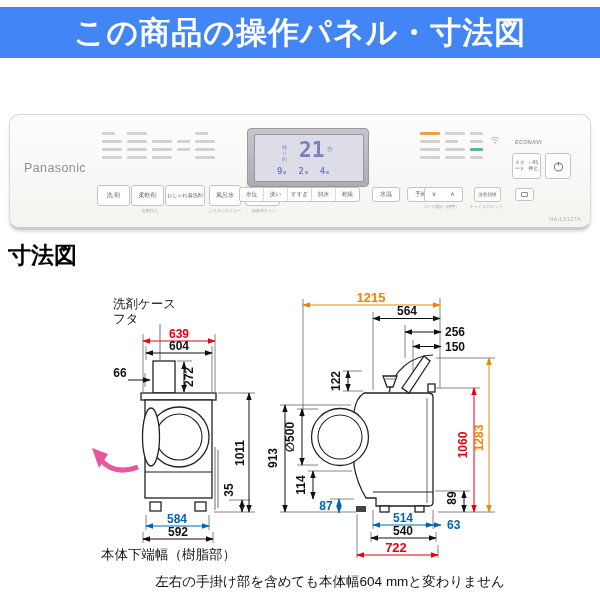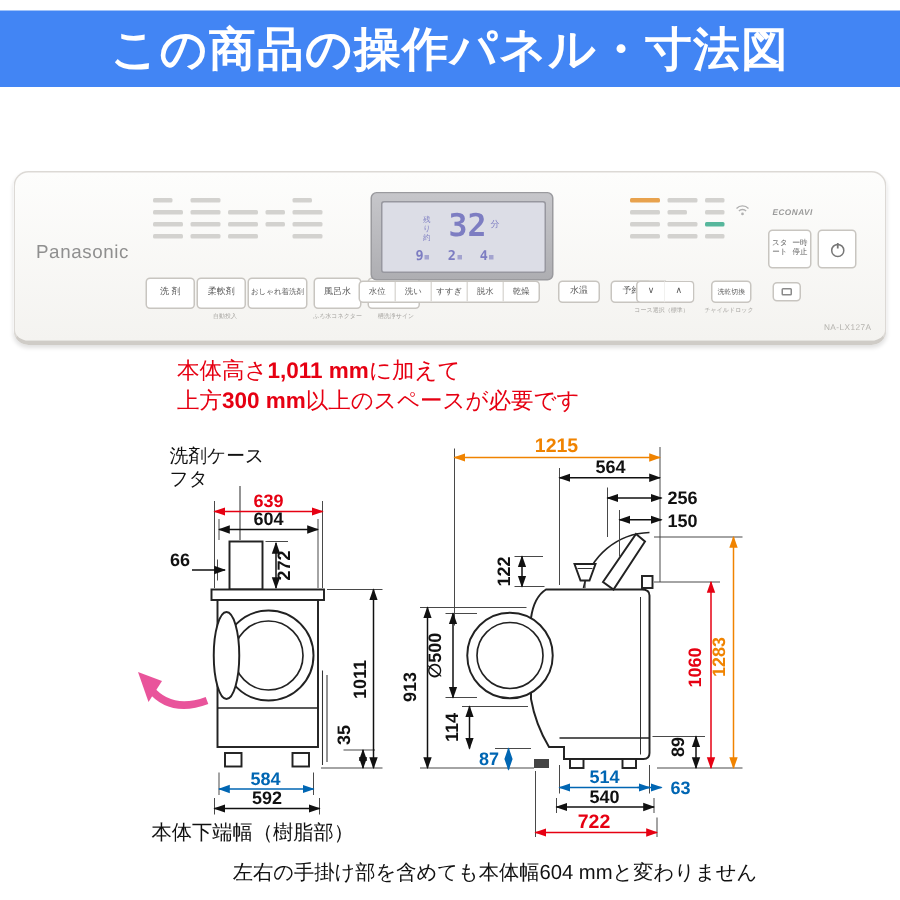--- a/index.html
+++ b/index.html
@@ -145,21 +145,21 @@
     <div class="pbtn b-oshare">おしゃれ着洗剤</div>
     <div class="pbtn b-furo">風呂水</div>
     <div class="pbtn b-oteire">お手入れ</div>
     <div class="cap cap-auto">自動投入</div>
     <div class="cap cap-furo">ふろ水コネクター</div>
     <div class="cap cap-sou">槽洗浄サイン</div>
 
     <div class="bezel">
       <div class="screen">
         <div class="disp-remain">残り約</div>
-        <div class="disp-time">32</div>
+        <div class="disp-time">21</div>
         <div class="disp-unit">分</div>
         <div class="disp-row2">
           <b>9</b>
           <b>2</b>
           <b>4</b>
         </div>
       </div>
     </div>
 
     <div class="strip">
@@ -215,25 +215,22 @@
     <div class="pbtn b-up">∧</div>
     <div class="pbtn b-switch">洗乾切換</div>
     <div class="pbtn b-aux">
         <span class="auxglyph"></span>
       </div>
     <div class="cap cap-course">コース選択（標準）</div>
     <div class="cap cap-child">チャイルドロック</div>
     <div class="model">NA-LX127A</div>
   </div>
 
-
-  <div class="note">
-    <span>本体高さ</span><b>1,011 mm</b><span>に加えて</span><br>
-    <span>上方</span><b>300 mm</b><span>以上のスペースが必要です</span>
-  </div>
+  <div class="sec-h dim">寸法図</div>
+
 
   <svg class="diagram" width="600" height="330" viewBox="0 0 600 330">
     <defs>
       <marker id="mk" viewBox="0 0 8 8" markerWidth="8" markerHeight="8" refX="7.2" refY="4" orient="auto-start-reverse">
           <path d="M0,1.2 L8,4 L0,6.8 z" fill="#111"></path>
         </marker>
       <marker id="mr" viewBox="0 0 8 8" markerWidth="8" markerHeight="8" refX="7.2" refY="4" orient="auto-start-reverse">
           <path d="M0,1.2 L8,4 L0,6.8 z" fill="#e60012"></path>
         </marker>
       <marker id="mo" viewBox="0 0 8 8" markerWidth="8" markerHeight="8" refX="7.2" refY="4" orient="auto-start-reverse">

